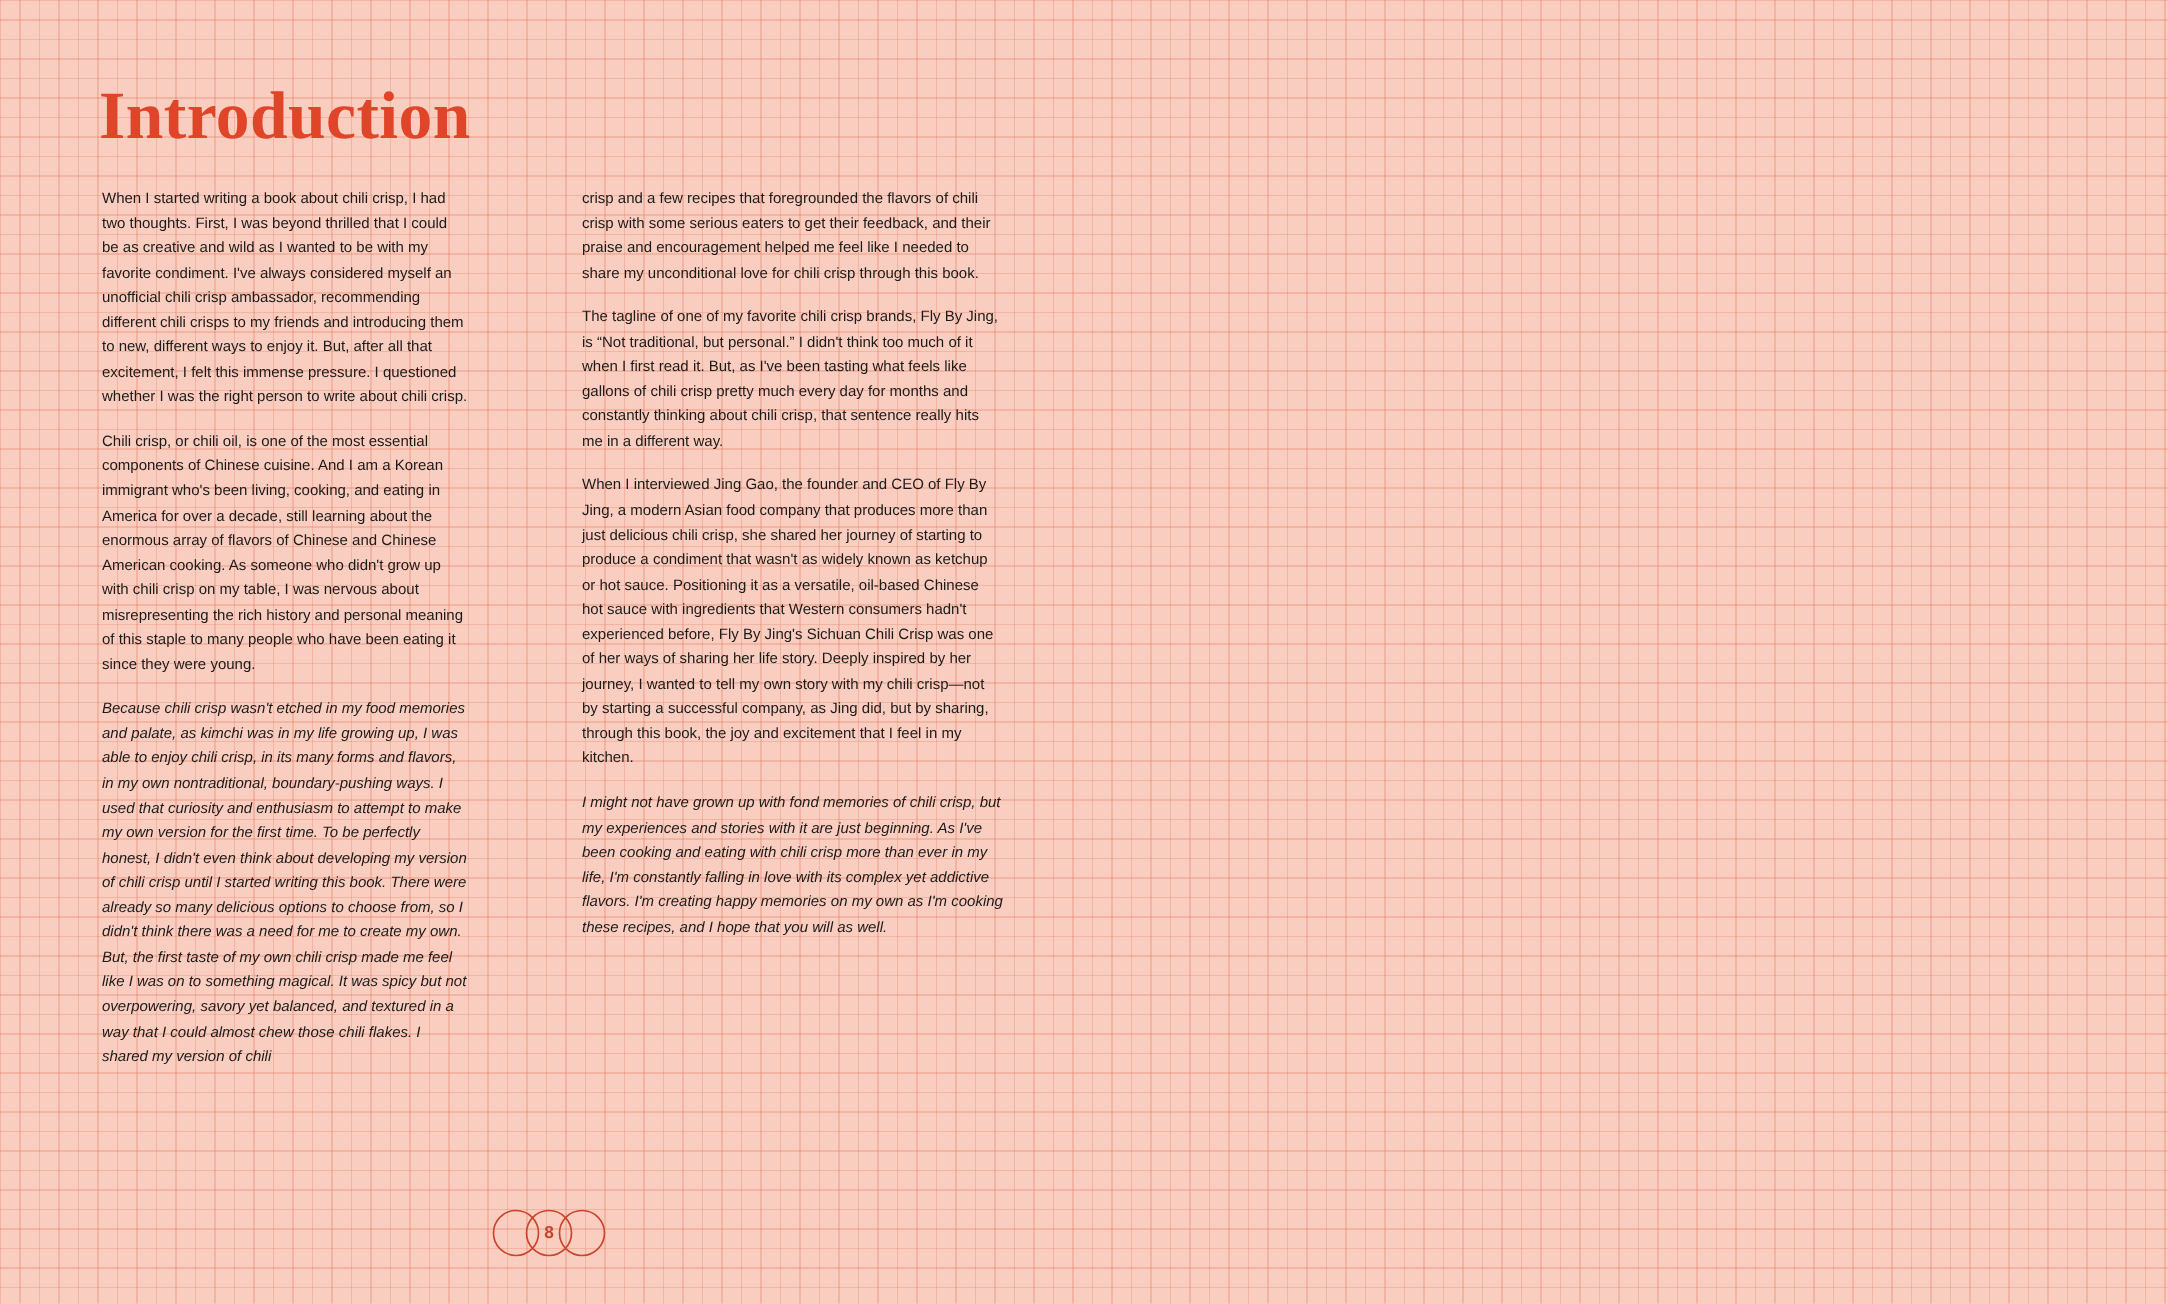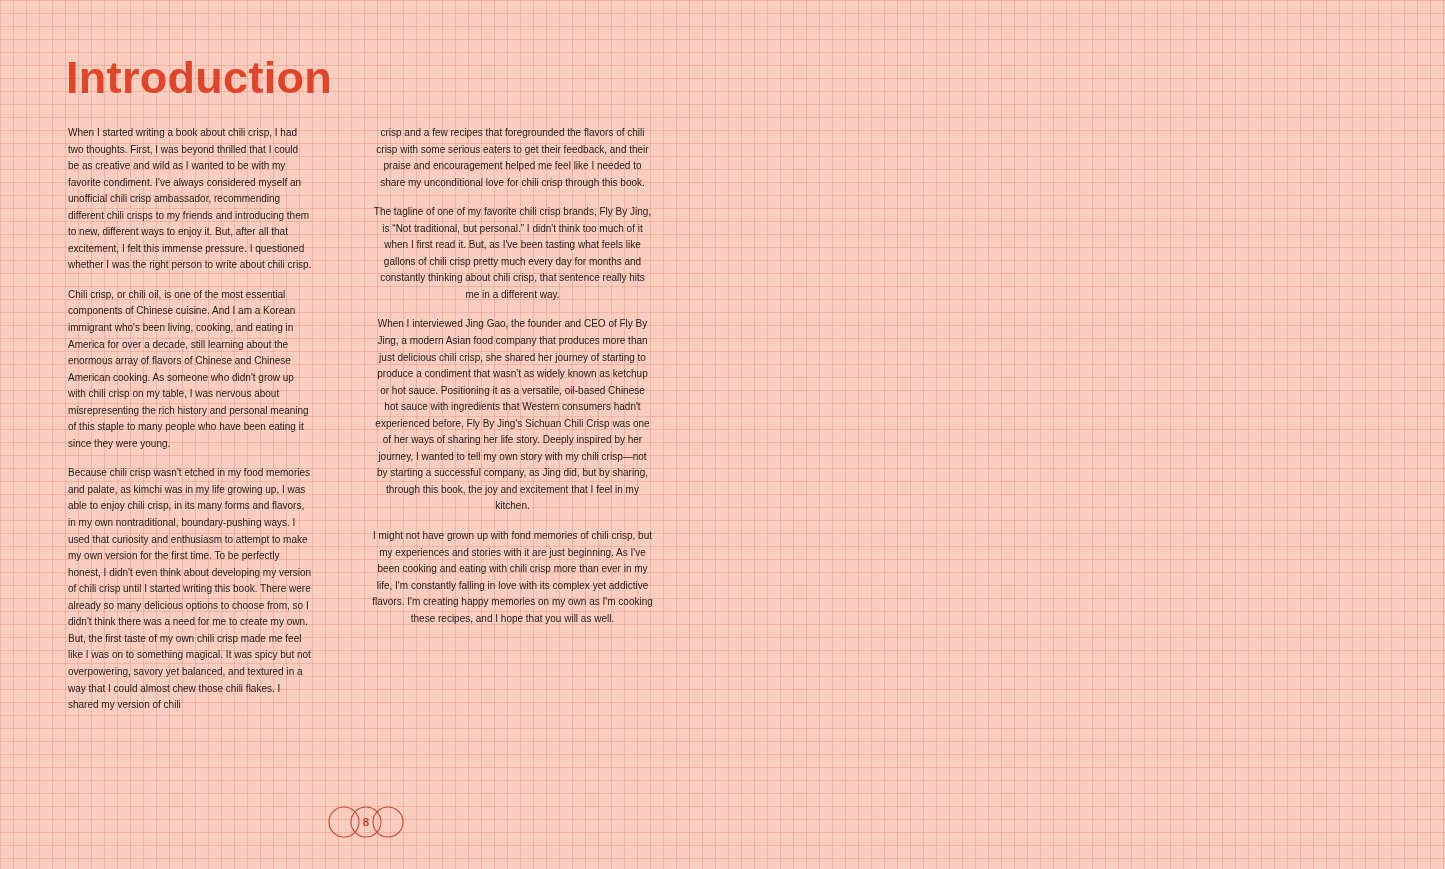--- a/index.html
+++ b/index.html
@@ -29,43 +29,43 @@
     height: 869px;
     box-sizing: border-box;
   }
   .page-left { left: 0; width: 722px; }
   .page-right { left: 722px; width: 723px; }
 
   .title {
     position: absolute;
     left: 66px;
     top: 55px;
-    font-family: Liberation Sans, sans-serif;
+    font-family: Liberation Serif, serif;
     font-weight: bold;
     font-size: 45px;
     line-height: 1.0;
     color: #e0452a;
     letter-spacing: 0.3px;
   }
 
   .col {
     position: absolute;
     font-size: 10px;
     line-height: 16.55px;
     color: #1d1a18;
     text-align: left;
   }
   .col p {
     margin: 0 0 13px 0;
   }
-  .col p:last-child { margin-bottom: 14px; }
+  .col p:last-child { margin-bottom: 14px; font-style: italic; }
 
   
   .col-1 { left: 68px;  top: 125px; width: 244px; }
-  .col-2 { left: 372px; top: 125px; width: 281px; text-align: center; }
+  .col-2 { left: 388px; top: 125px; width: 281px; }
 
   .folio {
     position: absolute;
     bottom: 30px;
     width: 100px;
     height: 34px;
   }
   .folio-left { left: 316px; }
   .folio svg { display: block; }
   .folio-num {

